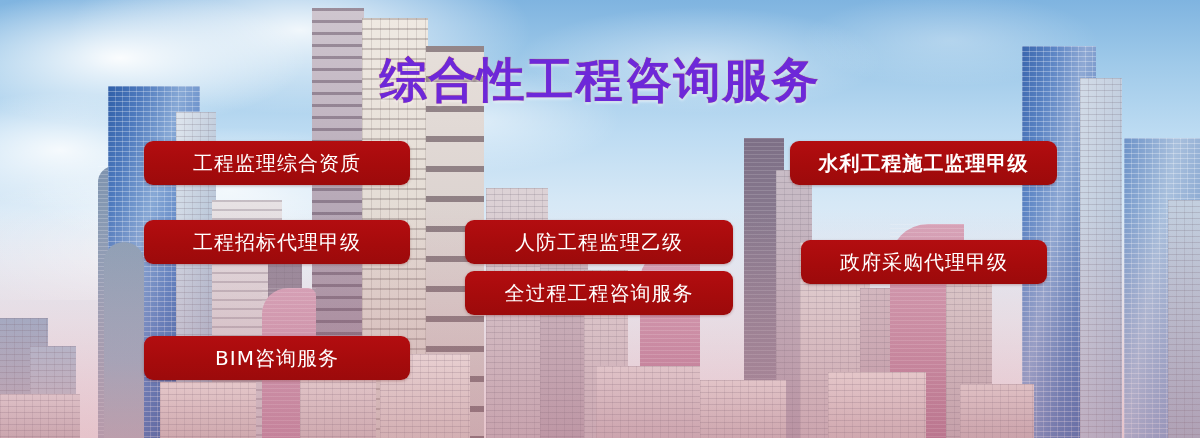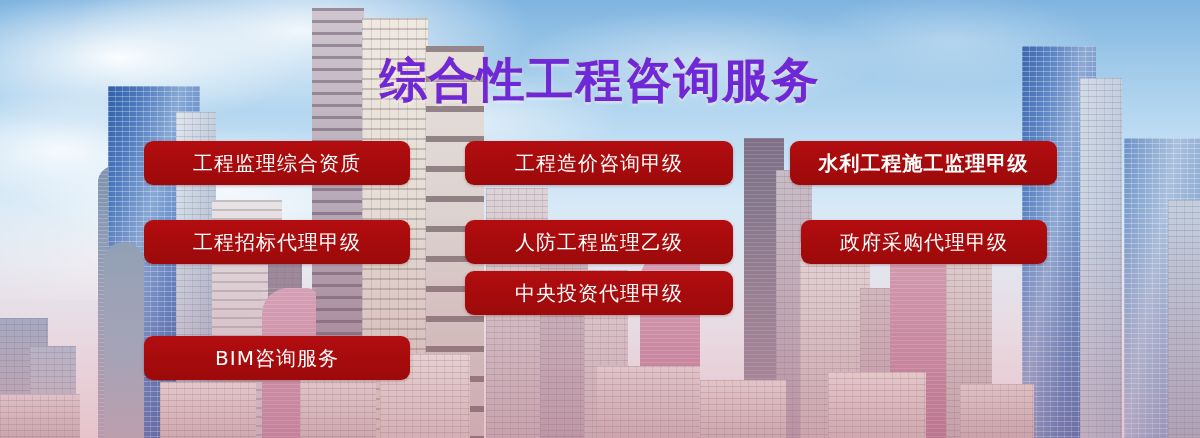--- a/index.html
+++ b/index.html
@@ -94,21 +94,21 @@
   .r1{top:141px;}
   .r2{top:220px;}
   .r3{top:271px;}
   .r4{top:336px;}
 
   
   .c1{left:144px;width:266px;}
   .c2{left:465px;width:268px;}
 
   .p-c3a{left:790px;width:267px;font-weight:bold;}
-  .p-c3b{left:801px;width:246px;}
+  .p-c3b{left:801px;width:246px;margin-top:20px;}
   .p-c3c{left:831px;width:224px;}
 
   .p-wide{left:465px;width:592px;}
   .p-bim{left:144px;width:266px;text-align:center;}
 </style>
 </head>
 <body>
 
 <div class="banner">
 
@@ -230,25 +230,24 @@
     </div>
   </div>
 
   <div class="warm-haze"></div>
 
   <div class="title">综合性工程咨询服务</div>
 
   <div class="grid">
 
     <div class="pill r1 c1">工程监理综合资质</div>
-    <div class="pill r1 c2">工程造价咨询甲级</div>
     <div class="pill r1 p-c3a">水利工程施工监理甲级</div>
 
     <div class="pill r2 c1">工程招标代理甲级</div>
     <div class="pill r2 c2">人防工程监理乙级</div>
     <div class="pill r2 p-c3b">政府采购代理甲级</div>
 
-    <div class="pill r3 c2">中央投资代理甲级</div>
+    <div class="pill r3 c2">全过程工程咨询服务</div>
 
     <div class="pill r4 p-bim">BIM咨询服务</div>
   </div>
 
 </div>
 
 </body></html>

